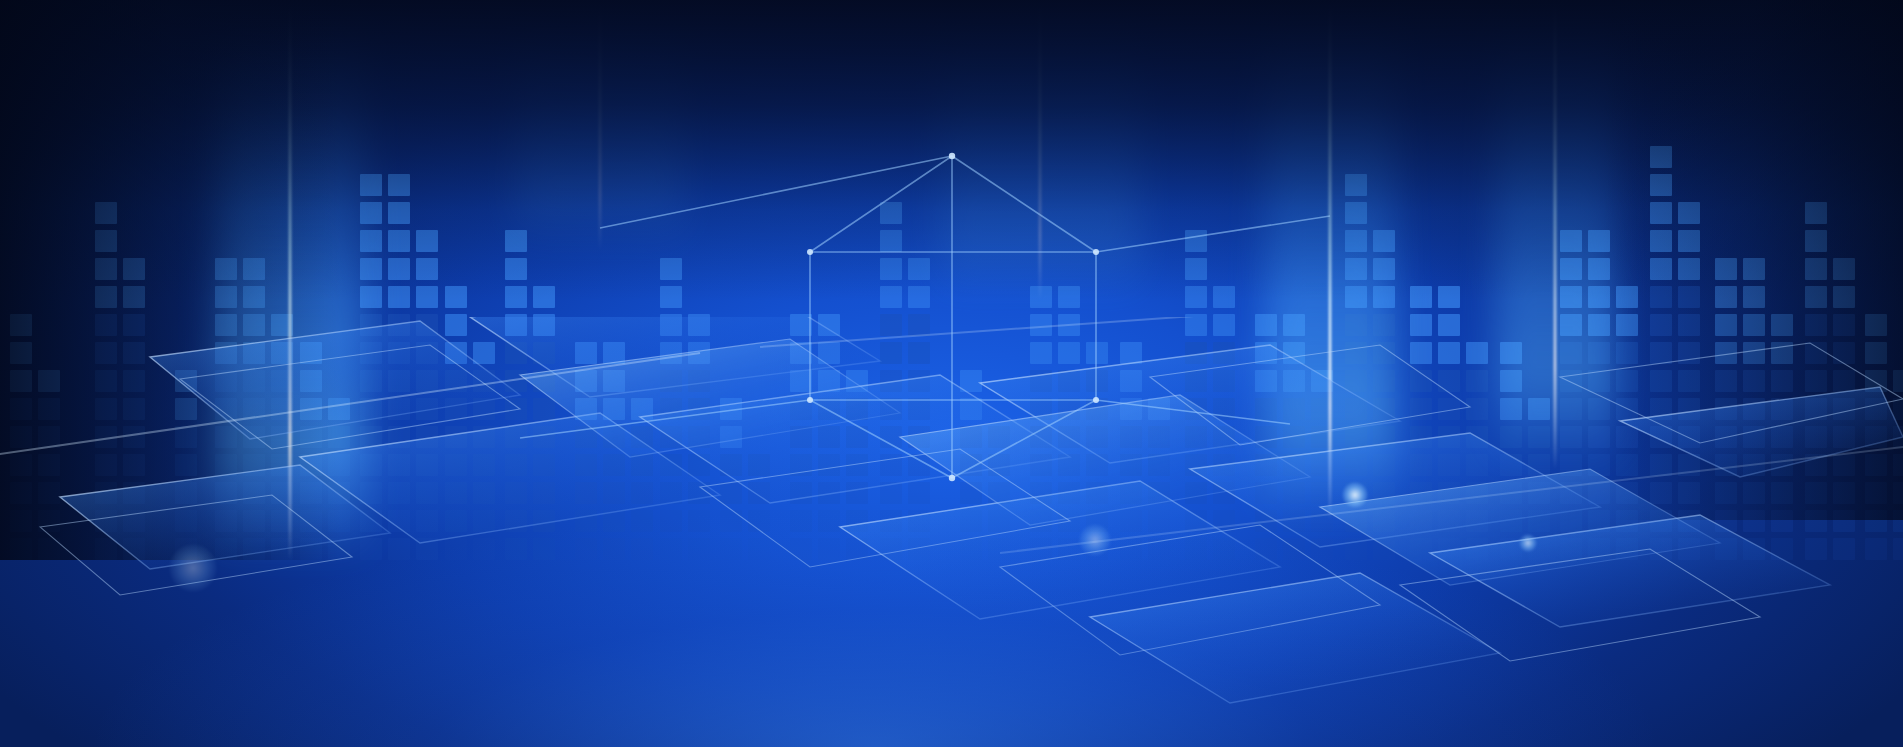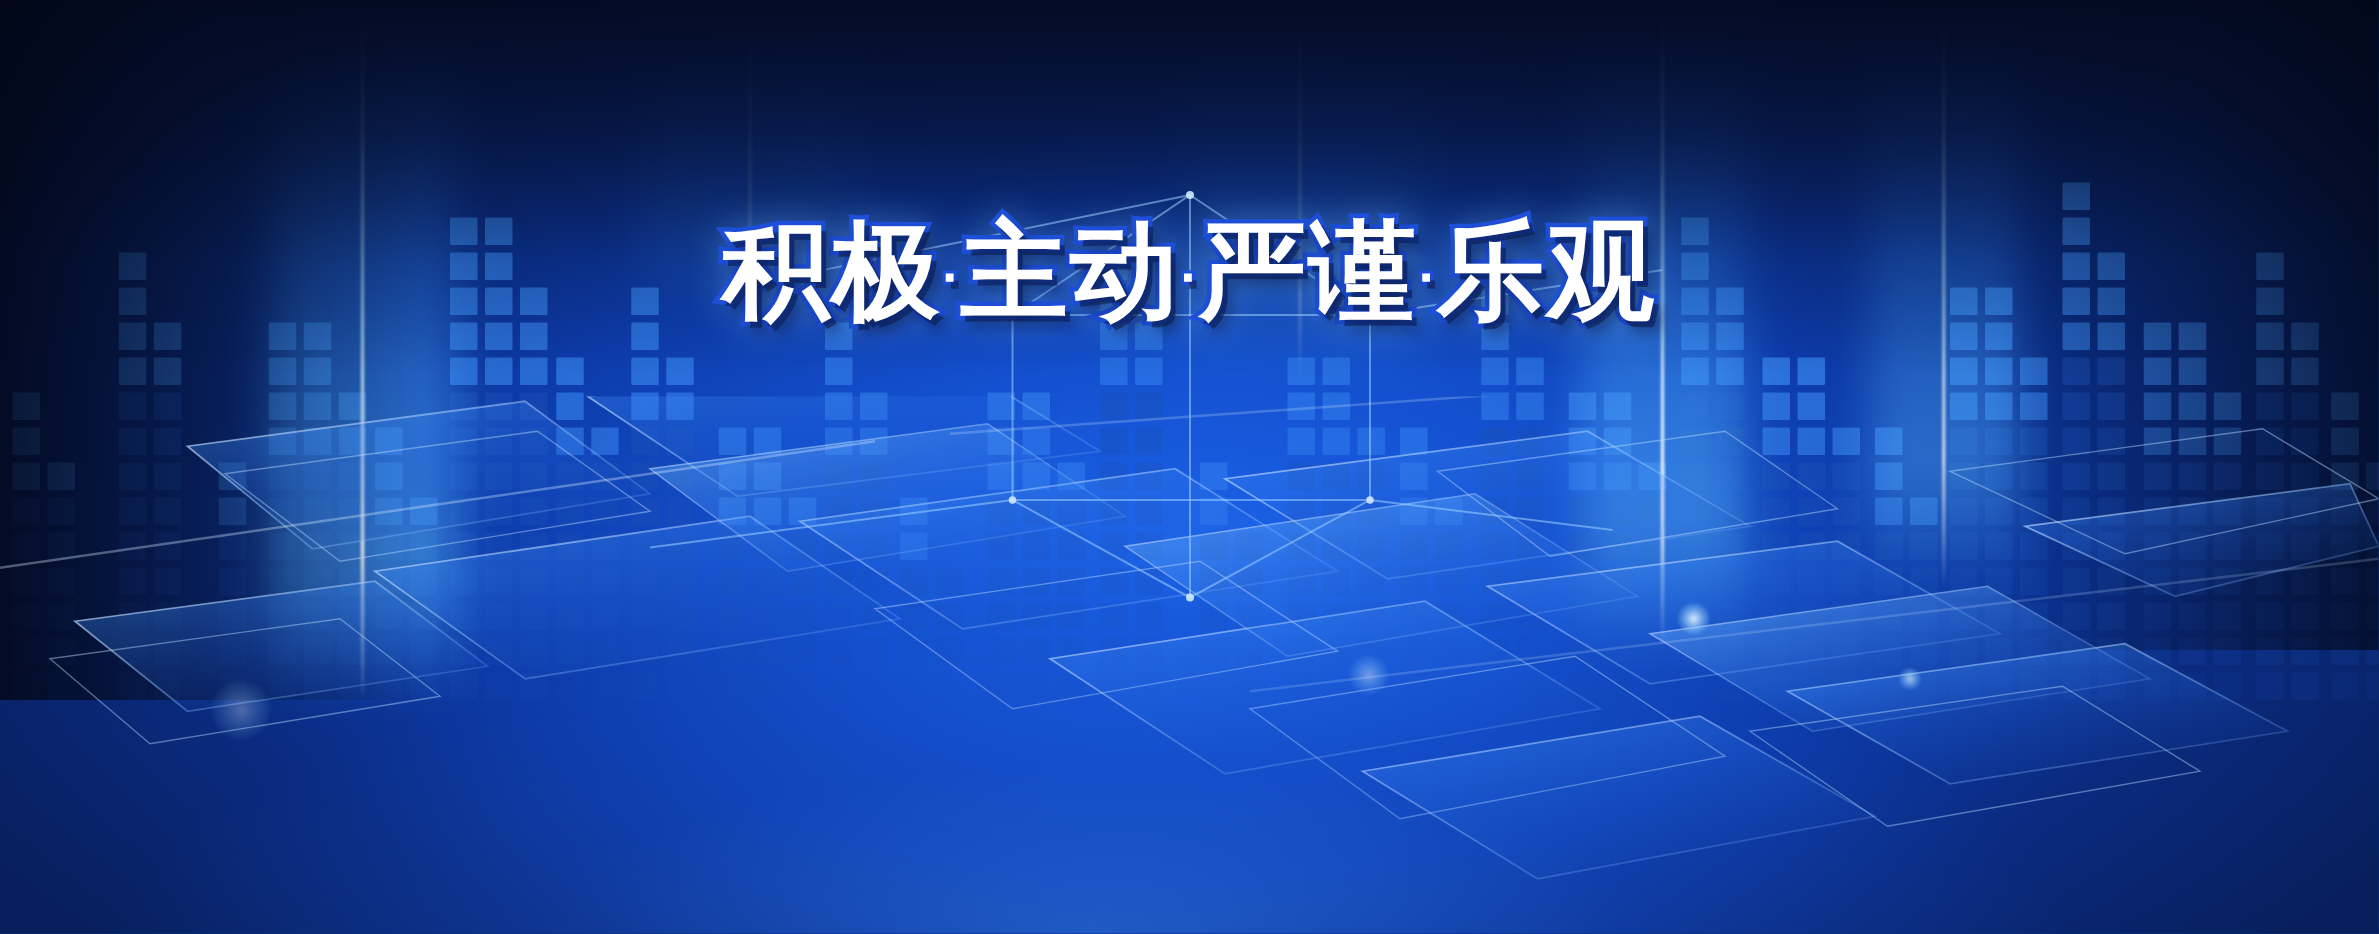--- a/index.html
+++ b/index.html
@@ -1427,23 +1427,20 @@
         <circle cx="1096" cy="252" r="3"></circle>
         <circle cx="1096" cy="400" r="3"></circle>
         <circle cx="952" cy="478" r="3.2"></circle>
         <circle cx="810" cy="400" r="3"></circle>
         <circle cx="810" cy="252" r="3"></circle>
       </g>
     </svg>
   </div>
 
   <div class="text-block">
-    <div class="title-main">
-      <span>积极</span><span class="dot">·</span><span>主动</span><span class="dot">·</span><span>严谨</span><span class="dot">·</span><span>乐观</span>
-    </div>
   </div>
 
 
   <div class="orbs">
       <div class="orb" style="left: 1342px; top: 482px; width: 26px; height: 26px; opacity: 0.95;"></div>
       <div class="orb" style="left: 1519px; top: 534px; width: 18px; height: 18px; opacity: 0.7;"></div>
       <div class="orb" style="left: 169px; top: 544px; width: 48px; height: 48px; opacity: 0.32;"></div>
       <div class="orb" style="left: 1079px; top: 524px; width: 32px; height: 32px; opacity: 0.45;"></div>
     </div>
 </div>

